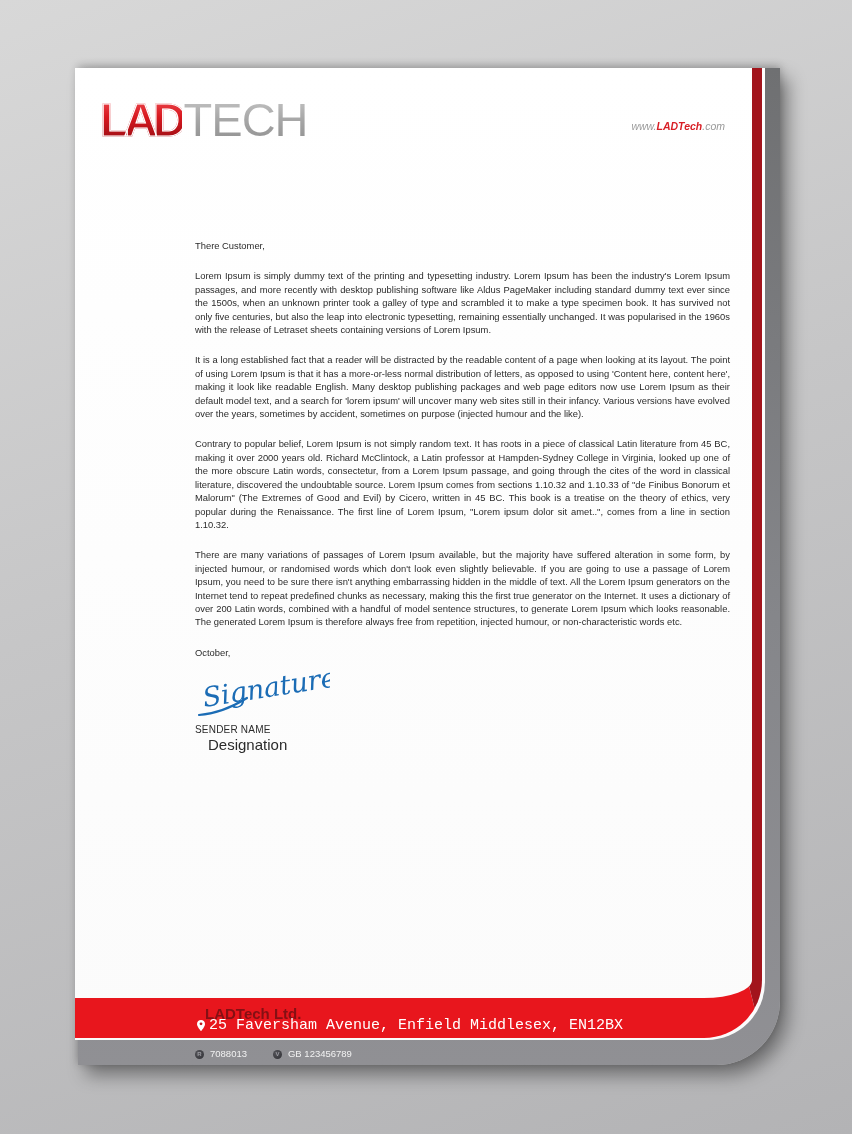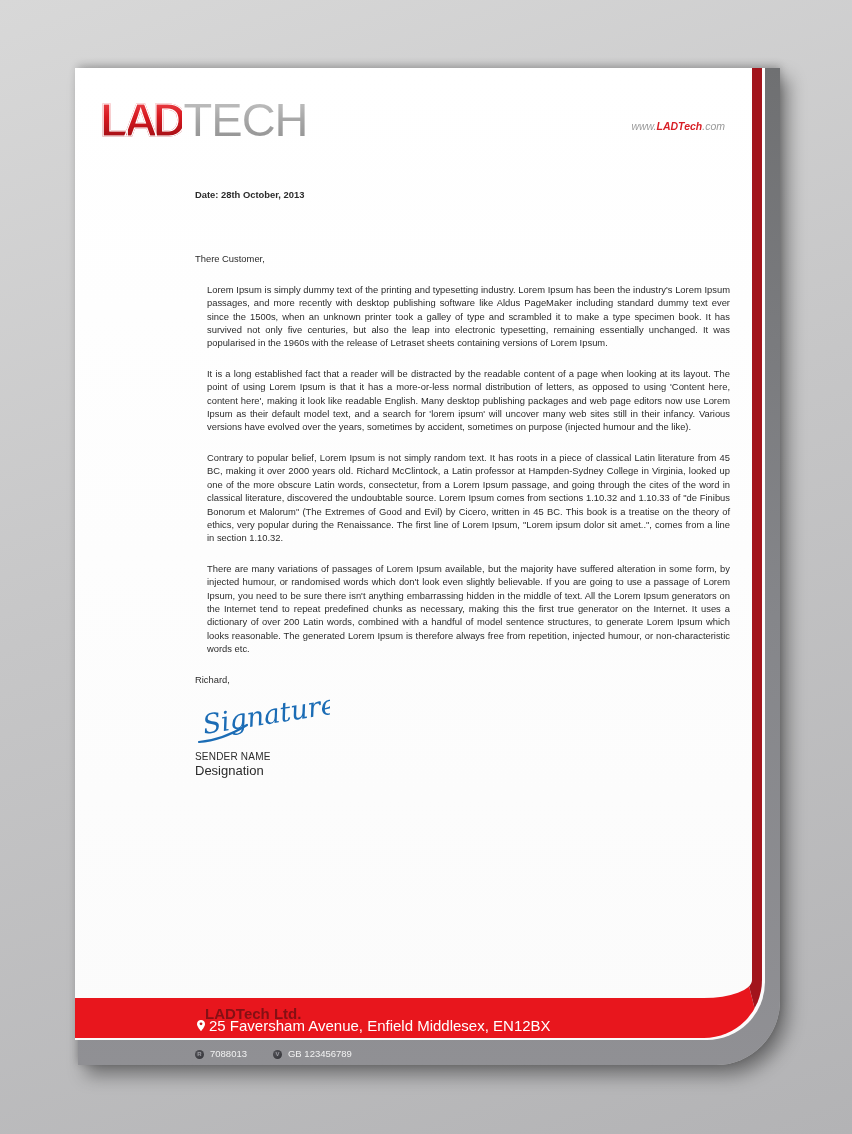--- a/index.html
+++ b/index.html
@@ -48,34 +48,34 @@
     -webkit-background-clip:text;background-clip:text;color:transparent;
   }
   .website{position:absolute;top:52px;right:40px;font-size:10.5px;color:#9a9a9a;font-style:italic;}
   .website .brand{color:#d81f26;font-weight:bold;}
 
   
   .letter-body{position:absolute;left:120px;top:120px;width:535px;color:#2b2b2b;
     font-size:9.4px;line-height:13.4px;}
   .date{font-weight:bold;margin:0;}
   .salutation{margin:51px 0 0 0;}
-  .letter-body p.para{margin:17px 0 0 12px;text-align:justify;}
+  .letter-body p.para{margin:17px 0 0 0;text-align:justify;}
   .closing{margin:17px 0 0 0;}
   .signature-wrap{margin:6px 0 0 0;height:56px;}
   .sender-name{font-weight:normal;font-size:10px;letter-spacing:.2px;margin:2px 0 0 0;}
-  .designation{font-size:13px;margin:1px 0 0 0;}
+  .designation{font-size:15px;margin:1px 0 0 13px;}
 
   
   .footer-content{
     position:absolute;left:122px;bottom:8px;width:400px;
     font-size:15px;line-height:12px;color:#ffffff;
   }
   .footer-company{color:#841014;font-weight:bold;margin-left:8px;}
   .footer-row{display:flex;align-items:center;gap:4px;}
-  .footer-row .txt{white-space:nowrap;}
+  .footer-row .txt{white-space:nowrap;font-family:Liberation Mono, monospace;}
   .icon{display:inline-block;flex:0 0 auto;}
 
   
   .grey-band-content{
     position:absolute;left:195px;top:1044px;height:18px;
     display:flex;align-items:center;gap:26px;
     font-size:9.5px;color:#f2f2f2;
   }
   .grey-item{display:flex;align-items:flex-end;gap:6px;}
   .reg-circle{width:9px;height:9px;border-radius:50%;
@@ -94,27 +94,26 @@
     <div class="red-frame"></div>
 
     <div class="logo">
       <span class="logo-lad">LAD</span><span class="logo-tech">TECH</span>
     </div>
     <div class="website">
       <span>www.</span><span class="brand">LADTech</span><span>.com</span>
     </div>
 
     <div class="letter-body">
-      <p class="date">Date: 28th October, 2013</p>
       <p class="salutation">There Customer,</p>
       <p class="para">Lorem Ipsum is simply dummy text of the printing and typesetting industry. Lorem Ipsum has been the industry's Lorem Ipsum passages, and more recently with desktop publishing software like Aldus PageMaker including standard dummy text ever since the 1500s, when an unknown printer took a galley of type and scrambled it to make a type specimen book. It has survived not only five centuries, but also the leap into electronic typesetting, remaining essentially unchanged. It was popularised in the 1960s with the release of Letraset sheets containing versions of Lorem Ipsum.</p>
       <p class="para">It is a long established fact that a reader will be distracted by the readable content of a page when looking at its layout. The point of using Lorem Ipsum is that it has a more-or-less normal distribution of letters, as opposed to using 'Content here, content here', making it look like readable English. Many desktop publishing packages and web page editors now use Lorem Ipsum as their default model text, and a search for 'lorem ipsum' will uncover many web sites still in their infancy. Various versions have evolved over the years, sometimes by accident, sometimes on purpose (injected humour and the like).</p>
       <p class="para">Contrary to popular belief, Lorem Ipsum is not simply random text. It has roots in a piece of classical Latin literature from 45 BC, making it over 2000 years old. Richard McClintock, a Latin professor at Hampden-Sydney College in Virginia, looked up one of the more obscure Latin words, consectetur, from a Lorem Ipsum passage, and going through the cites of the word in classical literature, discovered the undoubtable source. Lorem Ipsum comes from sections 1.10.32 and 1.10.33 of "de Finibus Bonorum et Malorum" (The Extremes of Good and Evil) by Cicero, written in 45 BC. This book is a treatise on the theory of ethics, very popular during the Renaissance. The first line of Lorem Ipsum, "Lorem ipsum dolor sit amet..", comes from a line in section 1.10.32.</p>
       <p class="para">There are many variations of passages of Lorem Ipsum available, but the majority have suffered alteration in some form, by injected humour, or randomised words which don't look even slightly believable. If you are going to use a passage of Lorem Ipsum, you need to be sure there isn't anything embarrassing hidden in the middle of text. All the Lorem Ipsum generators on the Internet tend to repeat predefined chunks as necessary, making this the first true generator on the Internet. It uses a dictionary of over 200 Latin words, combined with a handful of model sentence structures, to generate Lorem Ipsum which looks reasonable. The generated Lorem Ipsum is therefore always free from repetition, injected humour, or non-characteristic words etc.</p>
-      <p class="closing">Richard,</p>
+      <p class="closing">October,</p>
 
       <div class="signature-wrap">
         <svg width="135" height="56" viewBox="0 0 135 56">
           <path d="M4 50 C 20 49, 34 44, 52 33" stroke="#1b6cb5" stroke-width="2.2" fill="none" stroke-linecap="round"></path>
           <text x="8" y="34" font-family="DejaVu Serif, serif" font-style="italic" font-size="27" fill="#1b6cb5" transform="rotate(-9 60 30)">Signature</text>
         </svg>
       </div>
       <p class="sender-name">SENDER NAME</p>
       <p class="designation">Designation</p>
     </div>

